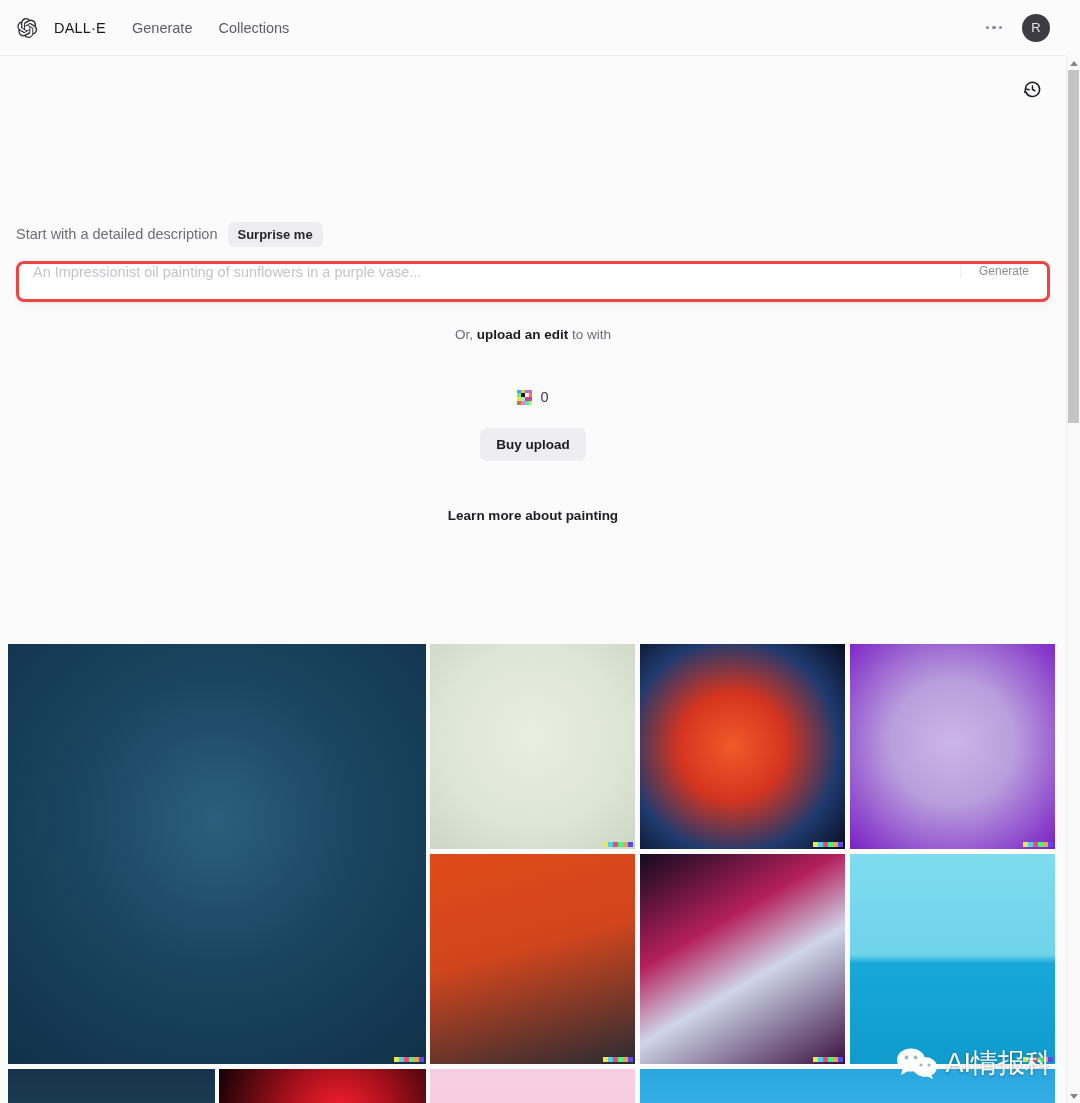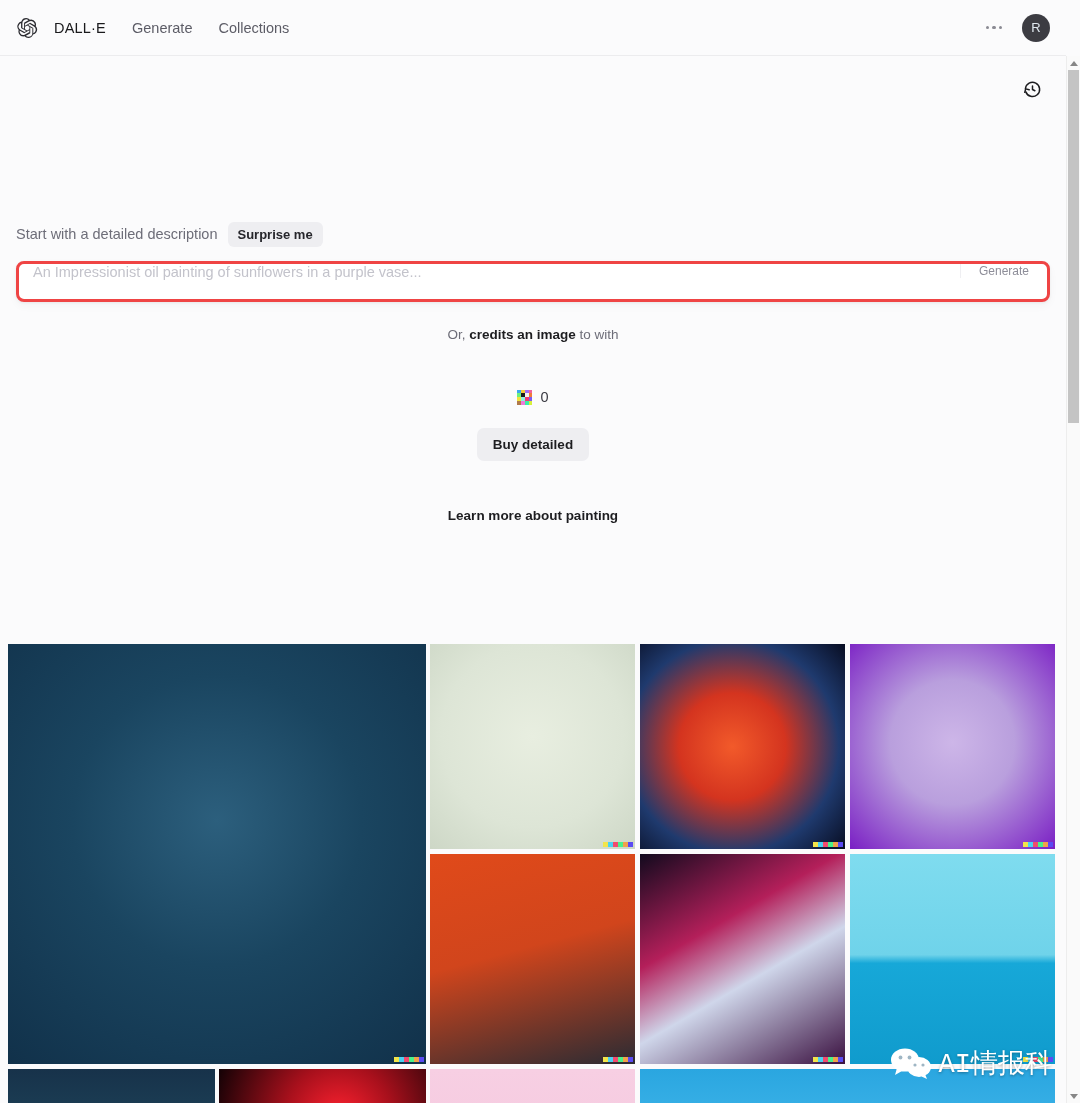--- a/index.html
+++ b/index.html
@@ -142,21 +142,21 @@
 
   
   .watermark {
     position: absolute; right: 14px; bottom: 22px;
     display: flex; align-items: center; gap: 6px;
     z-index: 30; pointer-events: none;
   }
   .wm-bubble { position: relative; width: 44px; height: 34px; }
   .wm-text {
     color: #ffffff; font-size: 27px; font-weight: 400;
-    font-family: Liberation Mono, monospace;
+    font-family: Liberation Sans, sans-serif;
     text-shadow: 0 1px 3px rgba(0,0,0,.35);
     white-space: nowrap;
   }
 
   
   .scrollbar {
     position: absolute; top: 56px; right: 0; width: 14px; height: 1047px;
     background: #fafafa; border-left: 1px solid #ededed; z-index: 40;
   }
   .sb-up, .sb-down {
@@ -212,21 +212,21 @@
         <button class="surprise-btn">Surprise me</button>
       </div>
       <div class="prompt-box">
         <input class="prompt-input" type="text" placeholder="An Impressionist oil painting of sunflowers in a purple vase..." style="">
         <button class="generate-btn">Generate</button>
       </div>
     </div>
 
     <div class="center-stack">
       <div class="upload-line">
-        <span>Or, </span><b>credits an image</b><span> to with</span>
+        <span>Or, </span><b>upload an edit</b><span> to with</span>
       </div>
 
       <div class="credit-row">
         <div class="credit-icon">
             <span style="background: rgb(58, 166, 240);"></span>
             <span style="background: rgb(240, 201, 58);"></span>
             <span style="background: rgb(155, 110, 243);"></span>
             <span style="background: rgb(242, 95, 154);"></span>
             <span style="background: rgb(110, 240, 122);"></span>
             <span style="background: rgb(26, 26, 26);"></span>
@@ -237,21 +237,21 @@
             <span style="background: rgb(240, 58, 110);"></span>
             <span style="background: rgb(122, 90, 240);"></span>
             <span style="background: rgb(176, 122, 74);"></span>
             <span style="background: rgb(240, 122, 216);"></span>
             <span style="background: rgb(58, 240, 166);"></span>
             <span style="background: rgb(216, 240, 58);"></span>
           </div>
         <div class="credit-count">0</div>
       </div>
 
-      <button class="buy-btn">Buy detailed</button>
+      <button class="buy-btn">Buy upload</button>
       <a class="learn-link">Learn more about painting</a>
     </div>
 
     <div class="gallery">
         <div class="tile" title="3D render of a cartoon fish inside a glass fishbowl on a blue background" style="left: 8px; top: 56px; width: 418px; height: 420px;">
           <div class="art" style="background: radial-gradient(circle at 50% 42%, rgb(44, 95, 125) 0%, rgb(26, 69, 96) 45%, rgb(17, 49, 74) 100%);"></div>
           <div class="sig">
             <span style="background: rgb(242, 229, 74);"></span>
             <span style="background: rgb(74, 209, 242);"></span>
             <span style="background: rgb(242, 74, 110);"></span>

